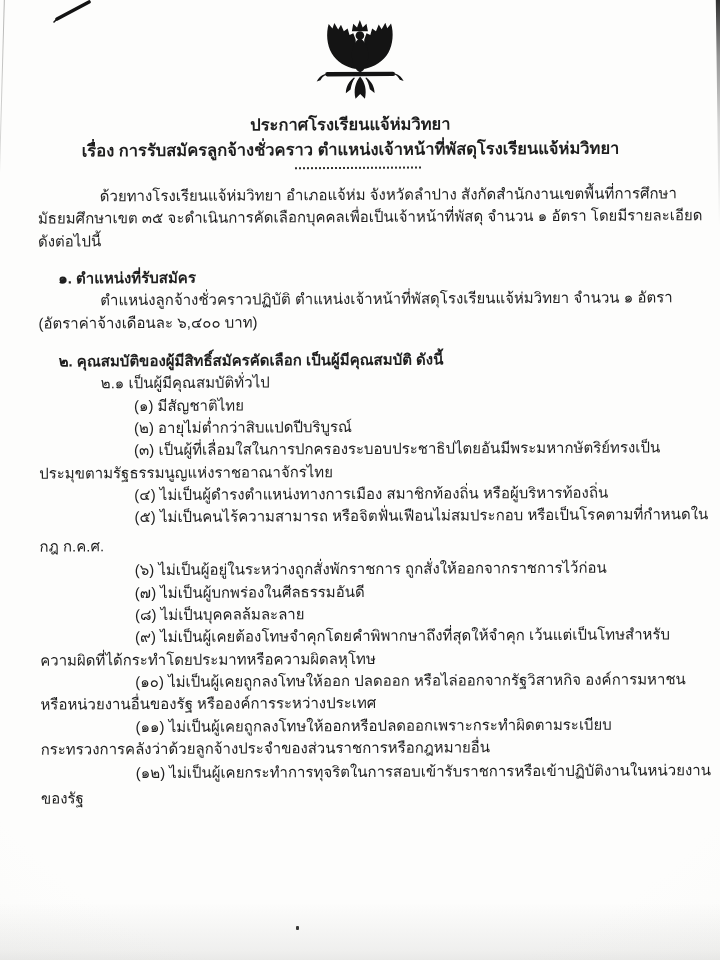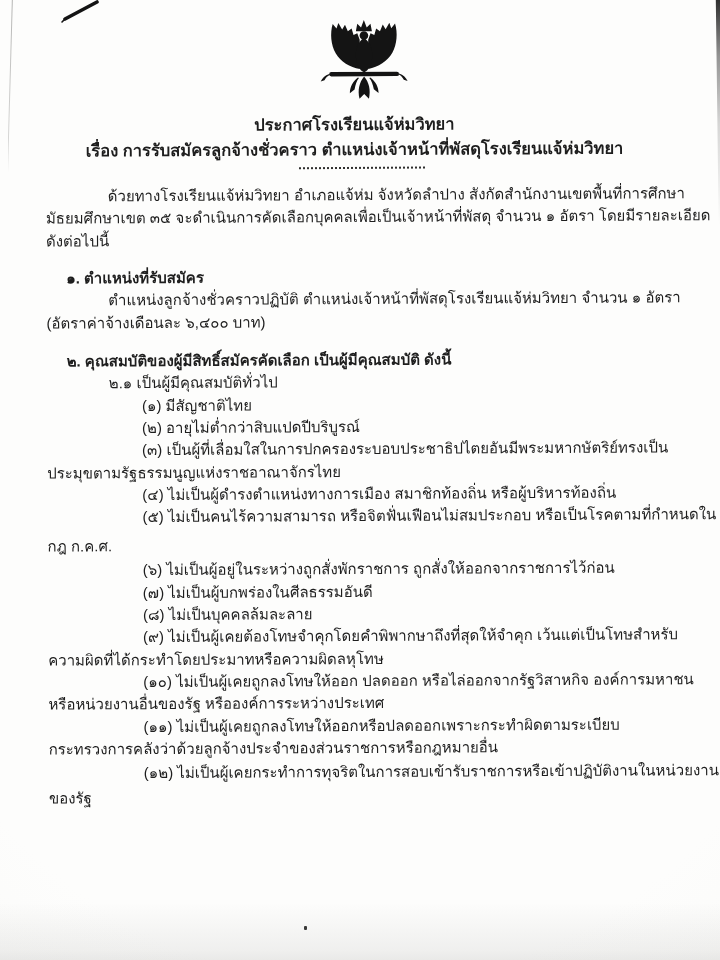--- a/index.html
+++ b/index.html
@@ -3,21 +3,21 @@
 <meta charset="utf-8">
 <style>
   html,body{margin:0;padding:0;}
   body{
     width:720px;height:960px;overflow:hidden;position:relative;
     font-family:"Liberation Sans","DejaVu Sans",sans-serif;
     background:
       linear-gradient(to bottom, rgba(0,0,0,0) 94%, rgba(60,60,55,0.07) 99%, rgba(60,60,55,0.10) 100%),
       radial-gradient(130% 110% at 50% 42%, #fdfdfc 55%, #f7f7f5 85%, #f1f1ee 100%);
   }
-  .photo{position:absolute;inset:0;overflow:hidden;margin-left:8px;}
+  .photo{position:absolute;inset:0;overflow:hidden;}
   .doc{
     position:absolute;left:38px;right:56px;top:0;
     color:#1e1e1e;
     transform:rotate(-0.3deg);
     transform-origin:50% 30%;
   }
   .emblem{display:block;margin:20px auto 0;transform:translateX(10px);}
   .title{ text-align:center;font-weight:700;font-size:16.5px;line-height:25px;white-space:nowrap;}
   .title.first{margin-top:7px;}
   .sep{height:2px;width:128px;margin:5px auto 0;transform:translateX(8px);

